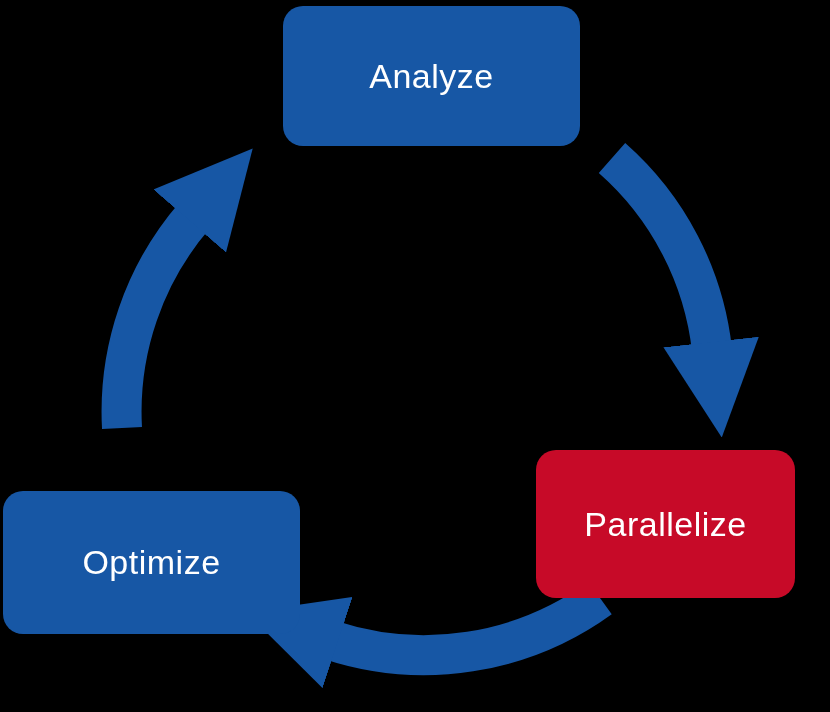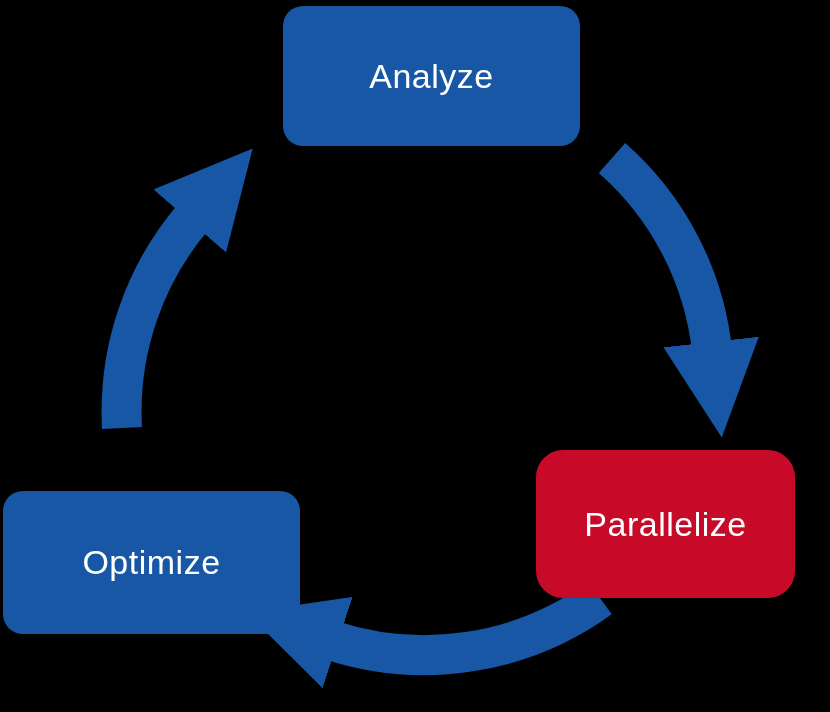--- a/index.html
+++ b/index.html
@@ -38,21 +38,20 @@
     left: 283px;
     top: 6px;
     width: 297px;
     height: 140px;
   }
   .node-parallelize {
     left: 536px;
     top: 450px;
     width: 259px;
     height: 148px;
-    border-radius: 27px;
   }
   .node-optimize {
     left: 3px;
     top: 451px;
     width: 297px;
     height: 143px;
     margin-top: 40px;
   }
 </style>
 </head>

